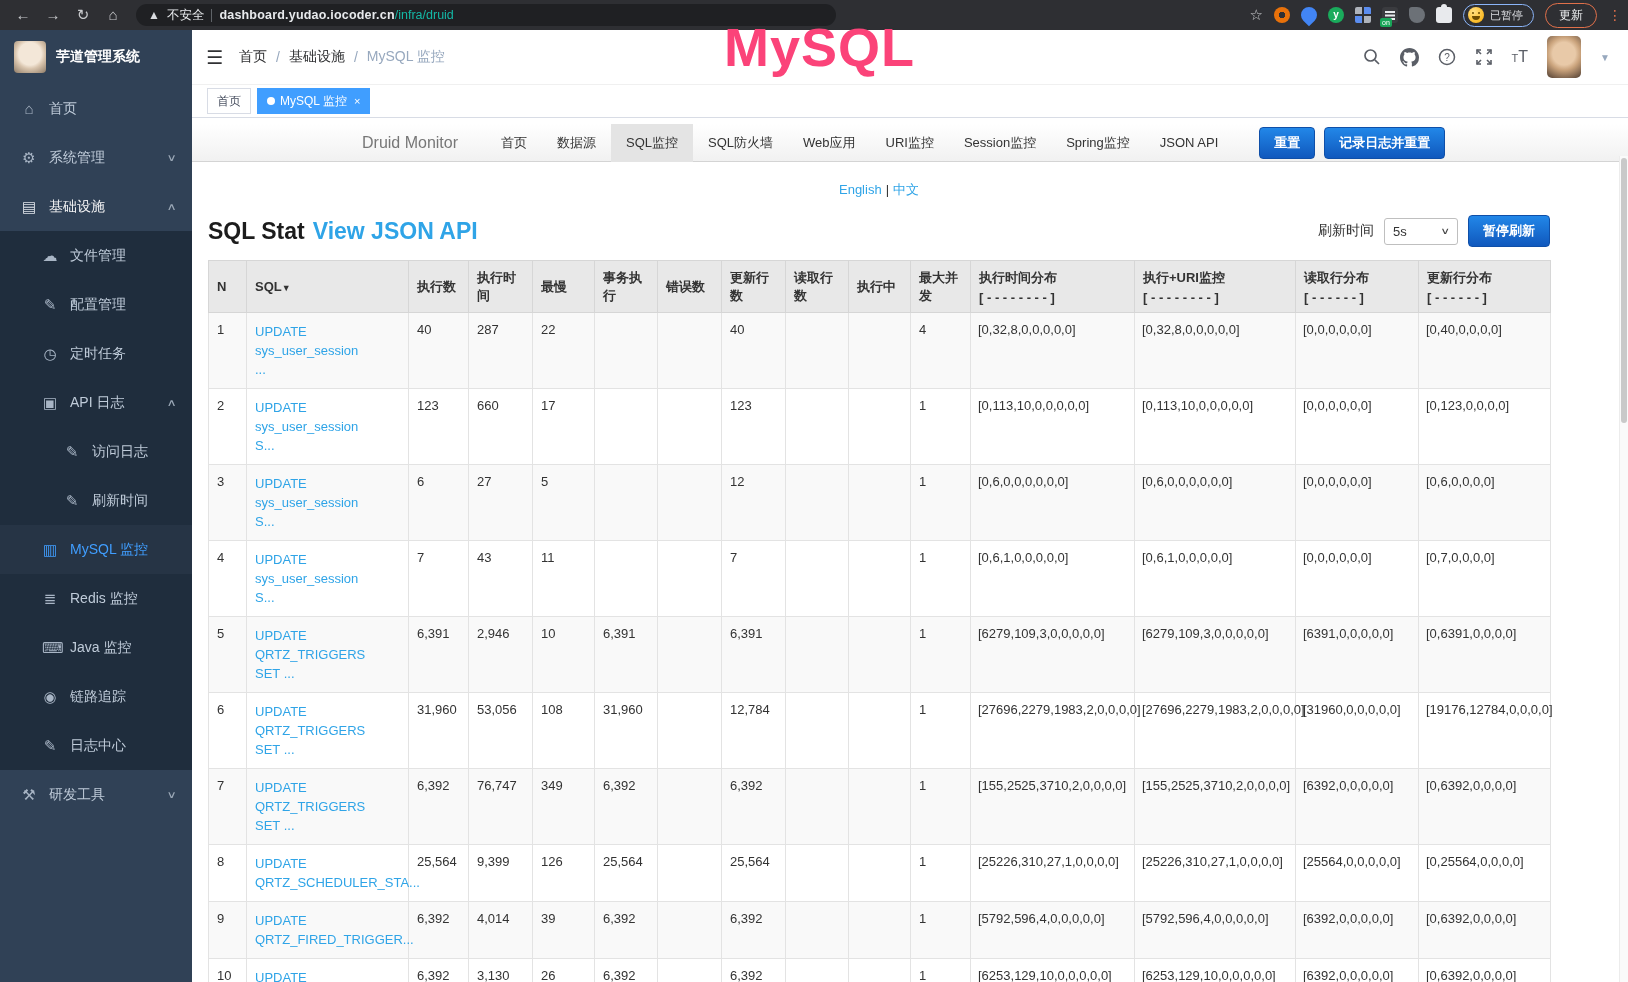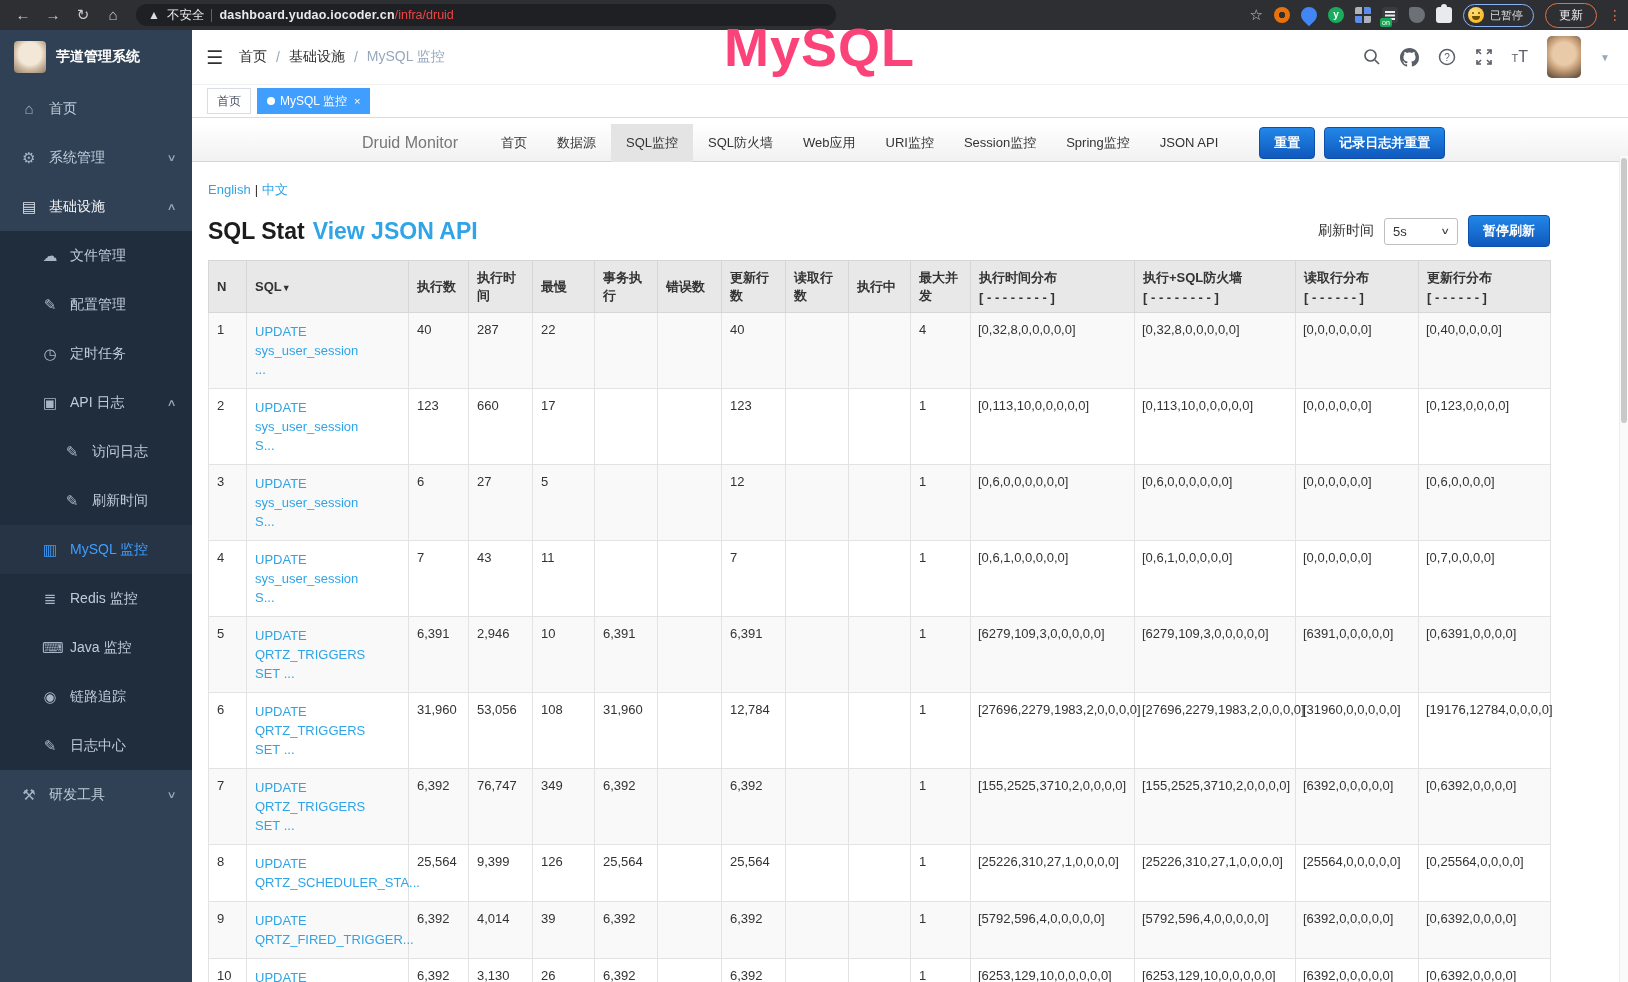--- a/index.html
+++ b/index.html
@@ -9,21 +9,21 @@
     background:#fff; overflow:hidden; position:relative;
   }
 
   
   .browser-bar { height:30px; background:#2e2f33; display:flex; align-items:center; padding:0 10px; gap:4px; }
   .nav-btn { color:#c8cacd; font-size:15px; width:26px; height:24px; line-height:24px; text-align:center; border-radius:12px; flex:0 0 auto;}
   .url-pill { background:#1f2023; height:22px; border-radius:11px; display:flex; align-items:center; color:#e8eaed; font-size:12.5px; padding:0 12px; width:700px; gap:7px; margin-left:6px; flex:0 0 auto;}
   .warn-tri { color:#dadce0; font-size:12px; }
   .pill-sep { width:1px; height:13px; background:#5f6368; }
   .url-host { color:#e8eaed; font-weight:bold; letter-spacing:.2px;}
-  .url-path { color:#ef4444;text-align:right; }
+  .url-path { color:#14b8a6;text-align:right; }
   .bar-right { margin-left:auto; display:flex; align-items:center; gap:11px; }
   .star { color:#c8cacd; font-size:15px; }
   .ext { width:16px; height:16px; border-radius:50%; position:relative; flex:0 0 auto;}
   .ext-orange { background:radial-gradient(circle at 50% 50%, #2e2f33 0 28%, #e8710a 30%); }
   .ext-drop { background:#4285f4; border-radius:50% 50% 50% 0; transform:rotate(-45deg); }
   .ext-green { background:#1aab5c; color:#fff; font-size:10px; text-align:center; line-height:16px; font-weight:bold;}
   .ext-squares { border-radius:2px; background:
       linear-gradient(90deg,#aeb3bb 0 7px,transparent 7px 9px,#5b8def 9px 16px) top/16px 7px no-repeat,
       linear-gradient(90deg,#5b8def 0 7px,transparent 7px 9px,#aeb3bb 9px 16px) bottom/16px 7px no-repeat;}
   .ext-list { background:#3a3b3f; border-radius:3px; }
@@ -82,21 +82,21 @@
   
   .druid { margin-top:6px; flex:1; overflow:hidden; }
   .druid-nav { height:38px; background:linear-gradient(#ffffff,#f1f1f1); border-bottom:1px solid #d4d4d4; display:flex; align-items:center; padding-left:170px; }
   .druid-brand { font-size:16px; color:#777; margin-right:28px; }
   .dnav-item { padding:0 15px; font-size:13px; color:#333; height:38px; display:flex; align-items:center; cursor:pointer;}
   .dnav-item.active { background:#e4e4e4; }
   .druid-btn { background:linear-gradient(#2287e8,#1058bd); border:1px solid #0f4fa8; color:#fff; font-size:13px; font-weight:bold; padding:6px 14px; border-radius:4px; cursor:pointer; font-family:inherit;}
   .nav-btns { display:flex; gap:9px; margin-left:26px; }
 
   .content { width:1342px; margin-left:16px; }
-  .lang-row { text-align:left; padding-top:19px; font-size:13px; }
+  .lang-row { text-align:center; padding-top:19px; font-size:13px; }
   .lang-row a { color:#2fa4e7; text-decoration:none; }
   .lang-sep { color:#333; margin:0 4px;}
 
   .heading-row { display:flex; align-items:center; margin-top:16px; }
   .page-title { font-size:23px; font-weight:bold; color:#1c1c1c; }
   .title-link { font-size:23px; font-weight:bold; color:#2fa4e7; margin-left:8px; text-decoration:none;}
   .refresh-ctrls { margin-left:auto; display:flex; align-items:center; gap:10px; }
   .refresh-label { font-size:14px; color:#333; }
   .refresh-select { width:74px; height:27px; border:1px solid #bfbfbf; border-radius:3px; background:#fff; font-size:13px; color:#333; display:flex; align-items:center; padding:0 8px; justify-content:space-between; cursor:pointer;}
   .sel-caret { font-size:9px; color:#444; transform:scaleX(1.5); }
@@ -372,21 +372,21 @@
                   <div class="label">执行中</div>
                 </th>
                 <th>
                   <div class="label">最大并发</div>
                 </th>
                 <th>
                   <div class="label">执行时间分布</div>
                   <div class="sub">[ - - - - - - - - ]</div>
                 </th>
                 <th>
-                  <div class="label">执行+SQL防火墙</div>
+                  <div class="label">执行+URI监控</div>
                   <div class="sub">[ - - - - - - - - ]</div>
                 </th>
                 <th>
                   <div class="label">读取行分布</div>
                   <div class="sub">[ - - - - - - ]</div>
                 </th>
                 <th>
                   <div class="label">更新行分布</div>
                   <div class="sub">[ - - - - - - ]</div>
                 </th>

